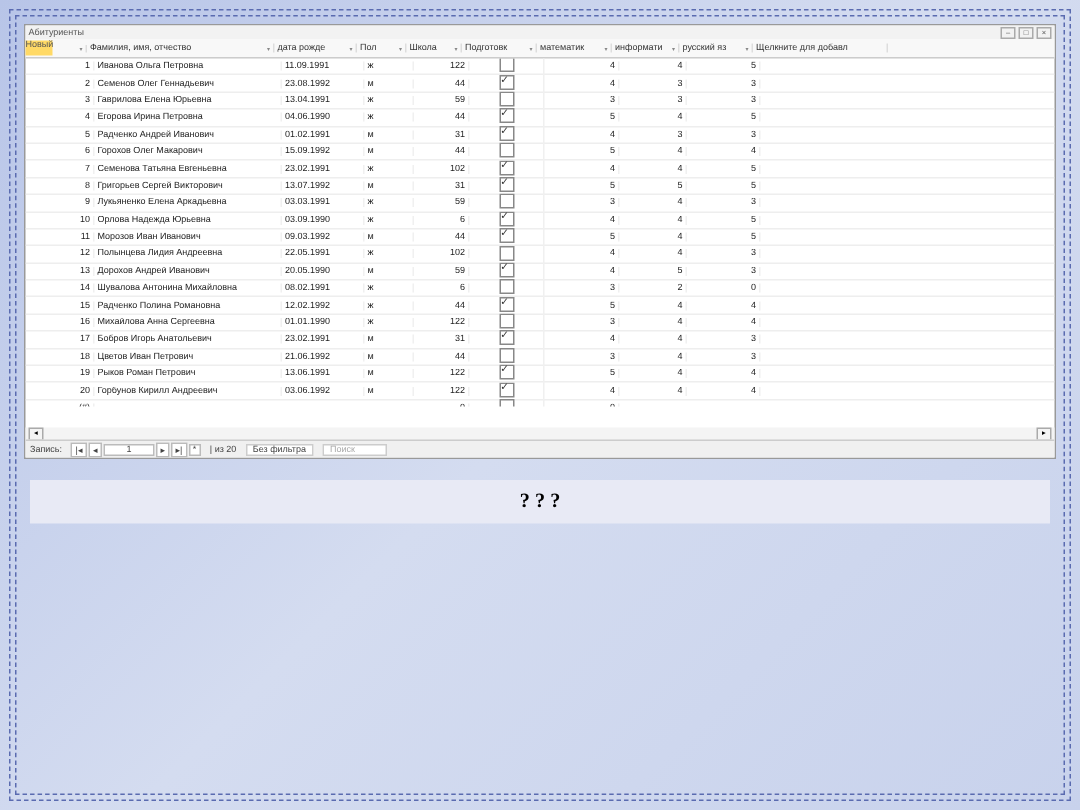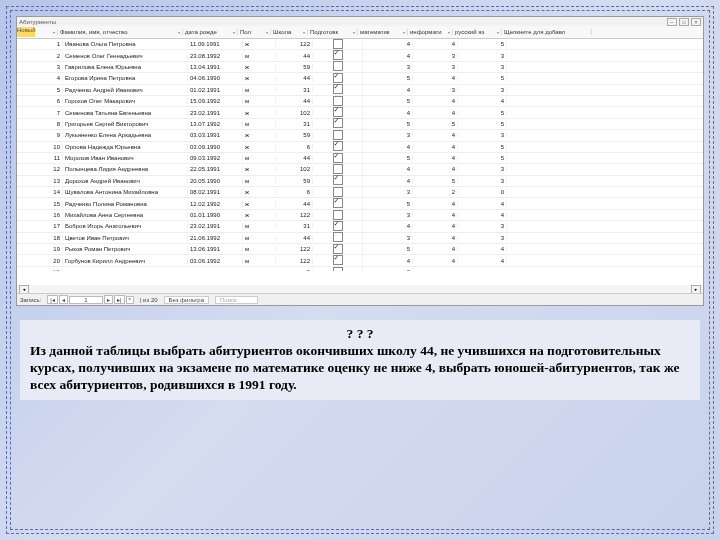--- a/index.html
+++ b/index.html
@@ -388,16 +388,15 @@
         <span>*</span>
       </div>
       <span>| из 20</span>
       <span style="border:1px solid #ccc;padding:0 4px;background:#fff">Без фильтра</span>
       <span style="border:1px solid #ccc;padding:0 20px 0 4px;background:#fff;color:#aaa">Поиск</span>
     </div>
   </div>
 
   <div class="question">
     <div class="q">? ? ?</div>
-    <span>Из данной таблицы выбрать абитуриентов окончивших школу 44, не учившихся на подготовительных курсах, получивших на экзамене по математике оценку не ниже 4, выбрать юношей-абитуриентов, так же всех абитуриентов, родившихся в 1991 году.</span>
   </div>
 
 </div>
 
 </body></html>

